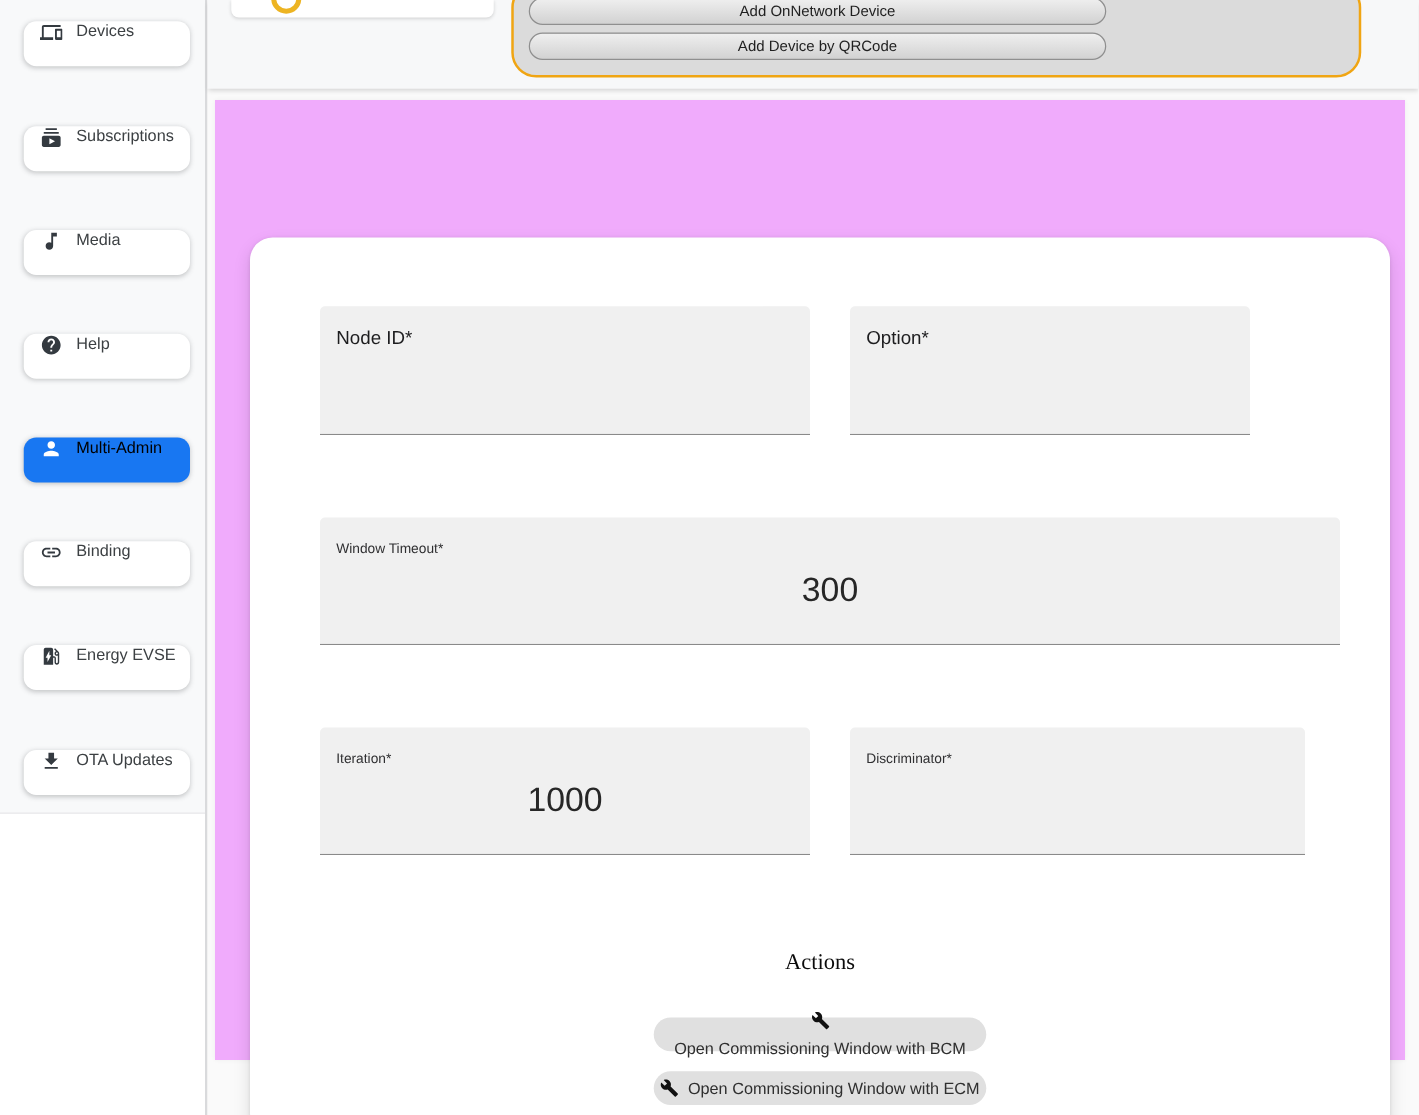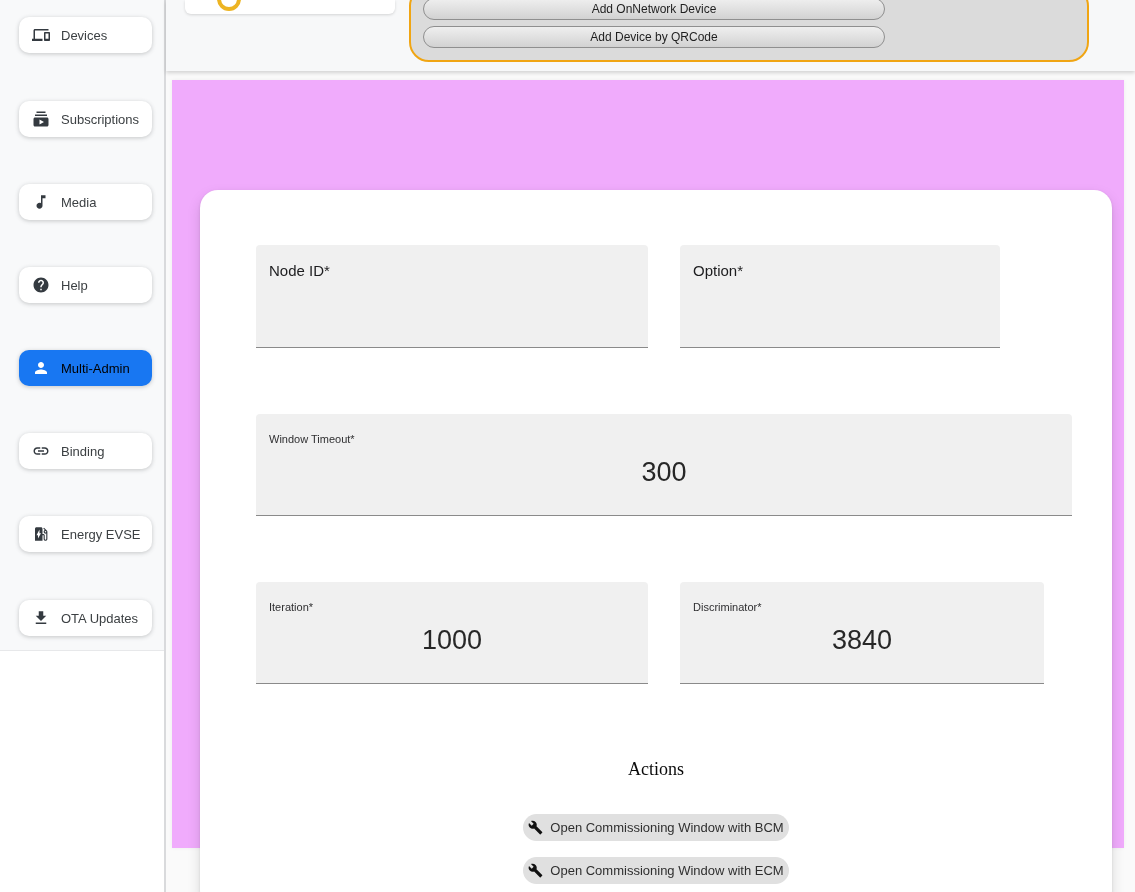--- a/index.html
+++ b/index.html
@@ -3,21 +3,21 @@
 <meta charset="utf-8">
 <style>
   html,body { margin:0; padding:0; background:#fafafa; font-family:"Liberation Sans", sans-serif; }
   .page { position:relative; width:1135px; height:892px; overflow:hidden; background:#fafafa; }
 
   
   .sidebar { position:absolute; left:0; top:0; width:164px; height:892px; background:#ffffff; }
   .sidebar-top { position:absolute; left:0; top:0; width:164px; height:650px; background:#f8f9fa; border-bottom:1px solid #e7e8ea; }
   .v-divider { position:absolute; left:164px; top:0; width:2px; height:892px; background:#d9dadc; }
   .nav-item { position:absolute; left:19px; width:133px; height:36px; background:#ffffff; border-radius:10px;
-              box-shadow:0 1px 4px rgba(60,64,67,.28); display:flex; align-items:center; gap:11px;
+              box-shadow:0 1px 4px rgba(60,64,67,.28); display:flex; align-items:flex-start; gap:11px;
               padding-left:13px; box-sizing:border-box; color:#3c4043; font-size:13px; cursor:pointer; }
   .nav-item svg { width:18px; height:18px; flex:none; fill:currentColor; color:#343a40; }
   .nav-item.active { background:#1877f2; color:#000000; }
   .nav-item.active svg { color:#ffffff; }
   .n0{top:17px}.n1{top:101px}.n2{top:184px}.n3{top:267px}.n4{top:350px}.n5{top:433px}.n6{top:516px}.n7{top:600px}
 
   
   .main { position:absolute; left:166px; top:0; width:969px; height:892px; background:#fafafa; }
   .topbar { position:absolute; left:0; top:0; width:969px; height:71px; background:#f7f8f9;
             box-shadow:0 2px 4px rgba(0,0,0,.16); }
@@ -49,21 +49,21 @@
   .label-sm { position:absolute; left:13px; top:7px;  font-size:11px; color:#2f2f31;margin-top:12px; }
   .field-value { position:absolute; left:0; right:0; top:44px; text-align:center; font-size:27px;
                  line-height:1.1; color:#272727; }
 
   .actions-title { position:absolute; left:0; width:100%; top:569px; text-align:center;
                    font-family:"Liberation Serif", serif; font-size:18px; color:#0b0b0b; }
   .action-btn { position:absolute; left:50%; transform:translateX(-50%); width:266px; height:27px;
                 border-radius:14px; background:#e0e0e0; display:flex; align-items:center; justify-content:center;
                 gap:7px; font-size:13px; color:#2f2f2f; cursor:pointer; }
   .action-btn svg { width:15px; height:15px; fill:#111; flex:none; }
-  .a1 { top:624px; } .a2 { top:667px; }
+  .a1 { top:624px;flex-direction:column; } .a2 { top:667px; }
 </style>
 </head>
 <body>
 
 <div class="page">
 
   <nav class="sidebar">
     <div class="sidebar-top"></div>
 
     <div class="nav-item n0">
@@ -158,21 +158,20 @@
           <div class="field-value">300</div>
         </div>
 
         <div class="field f-iter">
           <span class="label-sm">Iteration*</span>
           <div class="field-value">1000</div>
         </div>
 
         <div class="field f-disc">
           <span class="label-sm">Discriminator*</span>
-          <div class="field-value">3840</div>
         </div>
 
         <div class="actions-title">Actions</div>
 
         <div class="action-btn a1">
           <svg viewBox="0 0 24 24">
               <path d="M22.7 19l-9.1-9.1c.9-2.3.4-5-1.5-6.9-2-2-5-2.4-7.4-1.3L9 6 6 9 1.6 4.7C.4 7.1.9 10.1 2.9 12.1c1.9 1.9 4.6 2.4 6.9 1.5l9.1 9.1c.4.4 1 .4 1.4 0l2.3-2.3c.5-.4.5-1.1.1-1.4z"></path>
             </svg>
           <span>Open Commissioning Window with BCM</span>
         </div>

